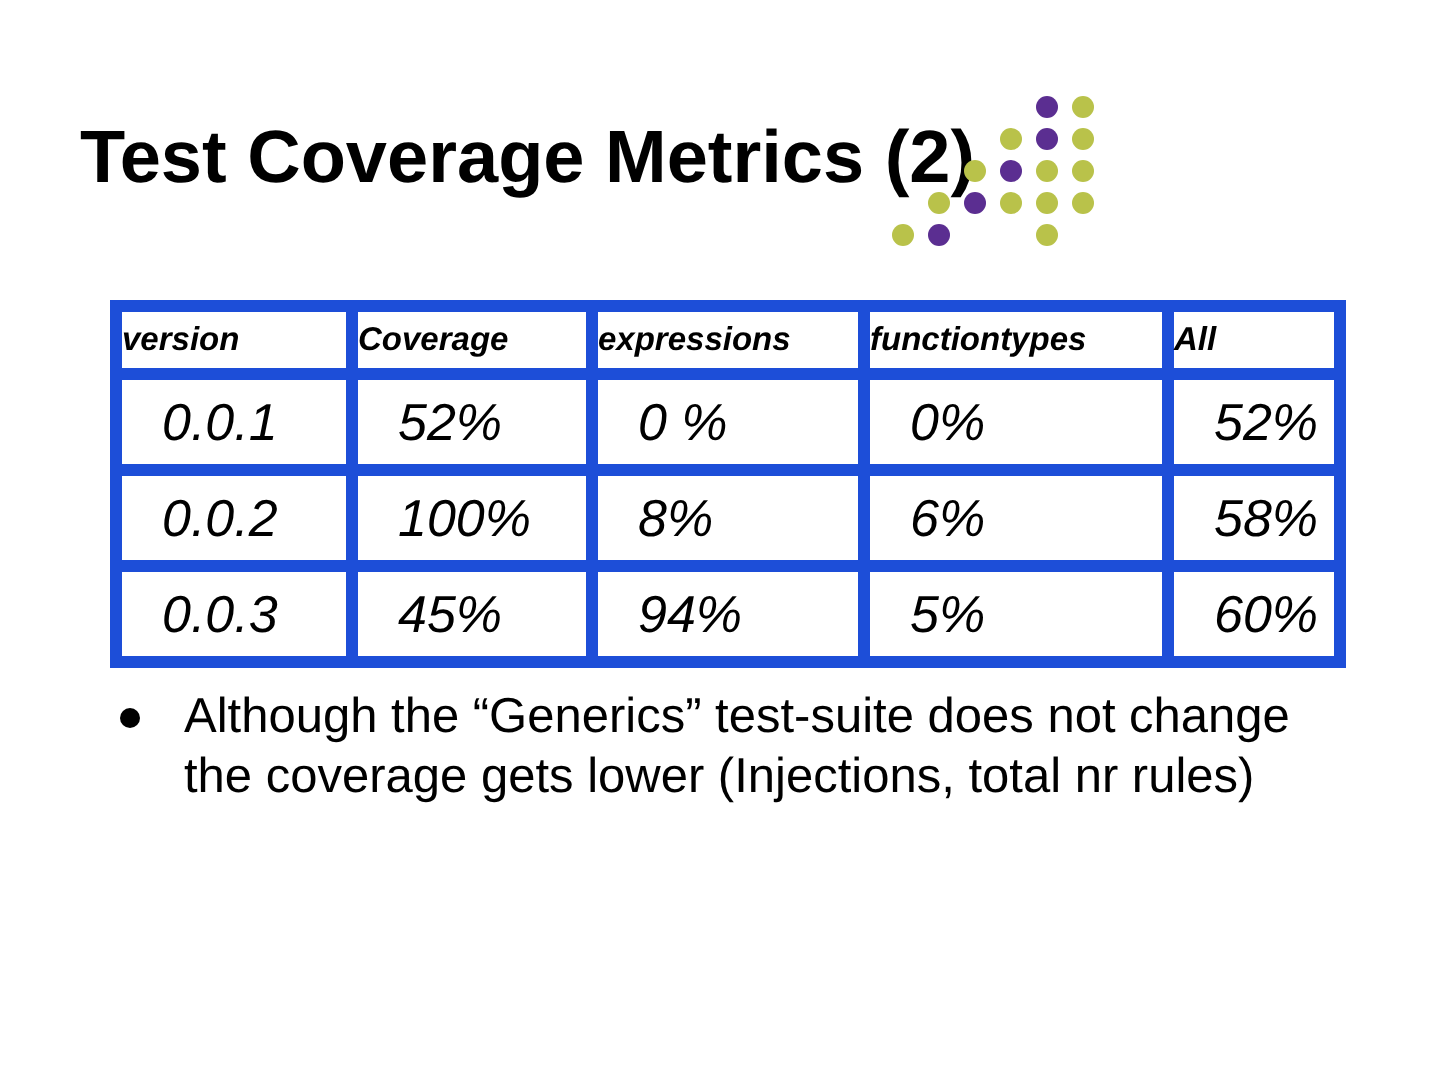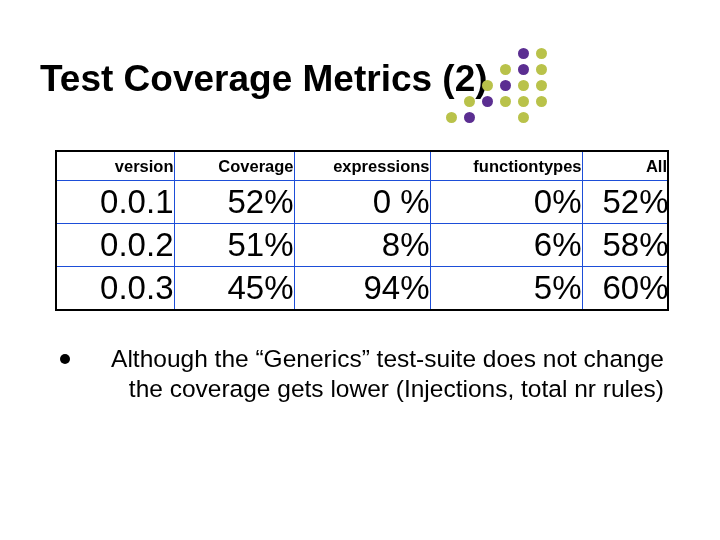--- a/index.html
+++ b/index.html
@@ -45,53 +45,53 @@
   .tbl {
     position: absolute;
     left: 55px;
     top: 150px;
     border-collapse: collapse;
     border: 2px solid #000;
     width: 612px;
     table-layout: fixed;
   }
   .tbl th, .tbl td {
-    border: 1px solid #1d4ed8;
-    text-align: right;
+    border: 6px solid #1d4ed8;
+    text-align: left;
     vertical-align: middle;
     padding: 0;
+    font-style: italic;
   }
   .tbl th {
     font-weight: bold;
     font-size: 16.5px;
     height: 28px;
   }
   .tbl td {
-    font-size: 33px;
+    font-size: 26px;
     height: 42px;
     padding-left: 20px;
   }
   .col-version { width: 118px; }
   .col-generics { width: 120px; }
   .col-expr { width: 136px; }
   .col-func { width: 152px; }
   .col-all { width: 86px; }
 
   
   .bullets {
     position: absolute;
     left: 60px;
     top: 344px;
     width: 604px;
   }
   .bitem {
     display: flex;
     align-items: flex-start;
     margin-bottom: 8px;
-    text-align: right;
   }
   .bicon {
     flex: 0 0 auto;
     width: 10px;
     height: 10px;
     border-radius: 50%;
     background: #000;
     margin-top: 10px;
     margin-right: 22px;
   }
@@ -152,21 +152,21 @@
     <tbody>
       <tr>
         <td>0.0.1</td>
         <td>52%</td>
         <td>0 %</td>
         <td>0%</td>
         <td>52%</td>
       </tr>
       <tr>
         <td>0.0.2</td>
-        <td>51%</td>
+        <td>100%</td>
         <td>8%</td>
         <td>6%</td>
         <td>58%</td>
       </tr>
       <tr>
         <td>0.0.3</td>
         <td>45%</td>
         <td>94%</td>
         <td>5%</td>
         <td>60%</td>

